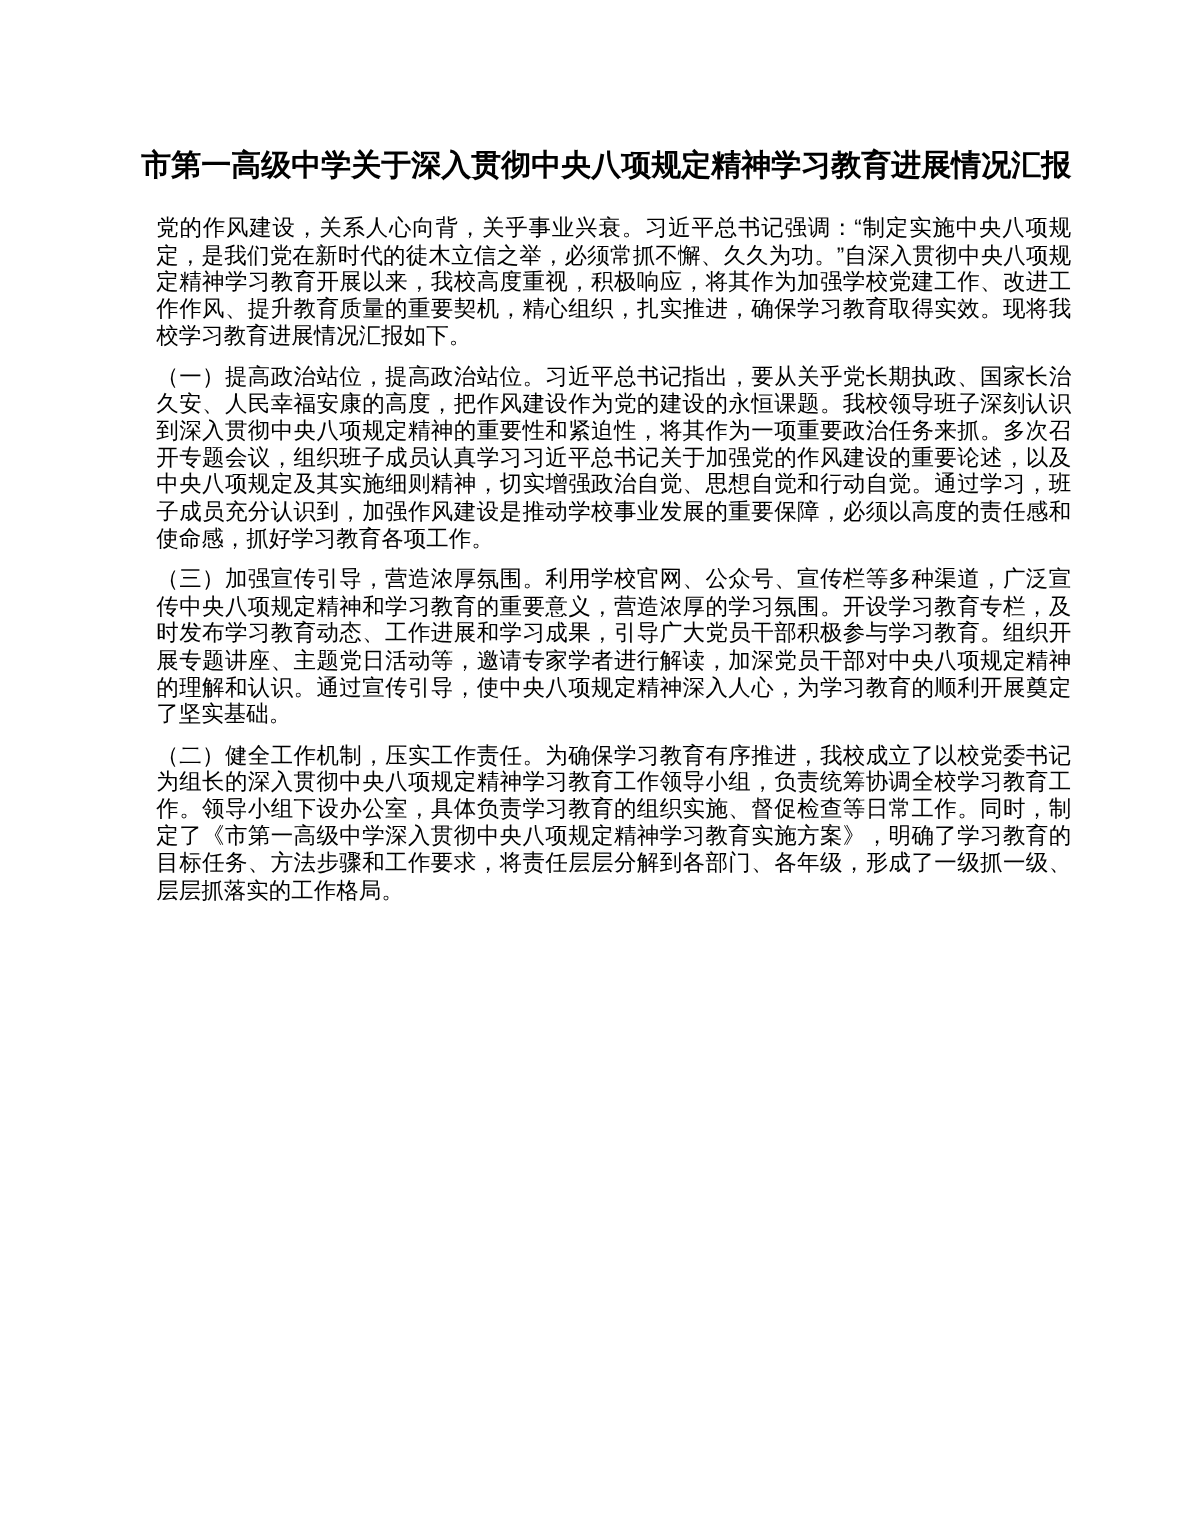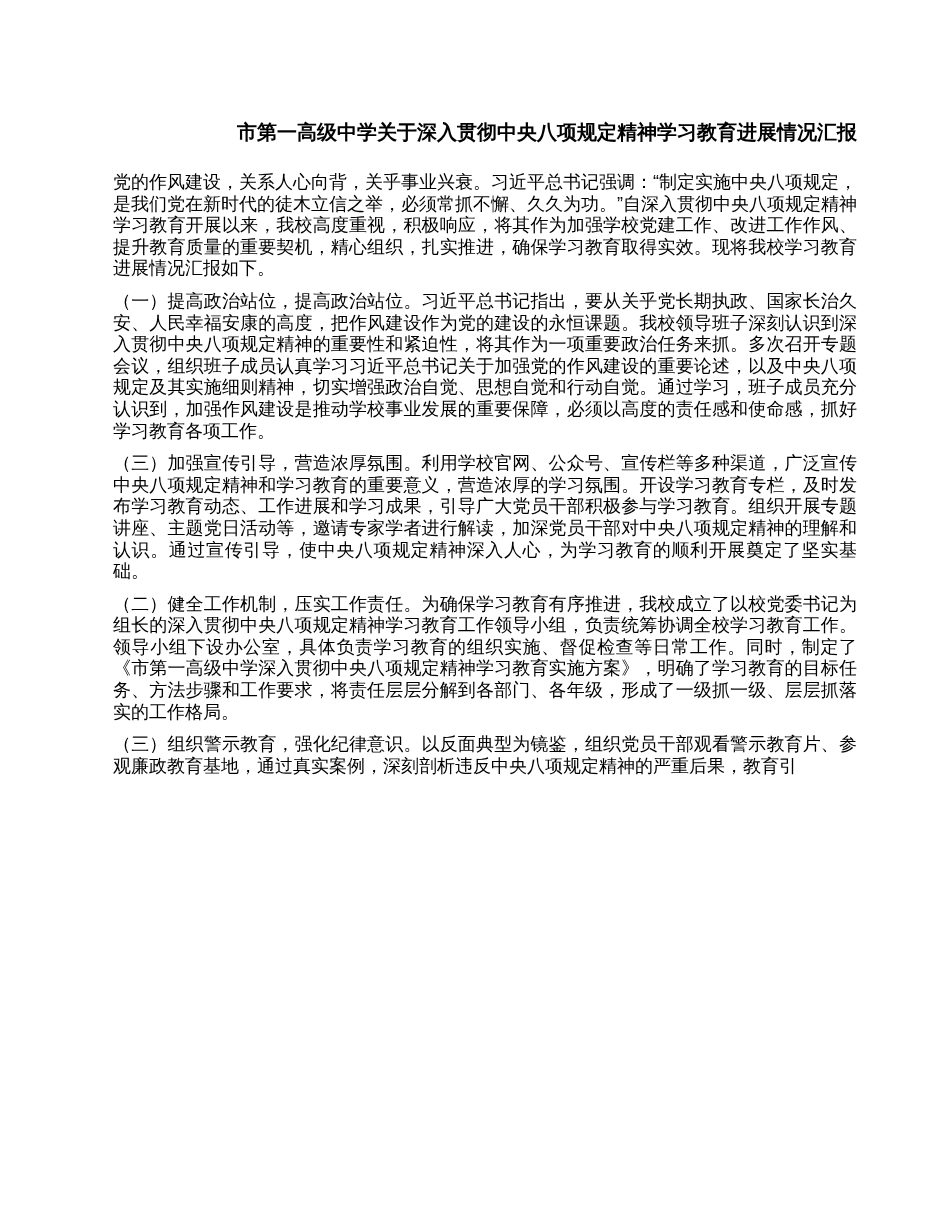--- a/index.html
+++ b/index.html
@@ -23,30 +23,30 @@
     height: 1230px;
     background: #ffffff;
   }
   .doc {
     position: absolute;
     left: 113px;
     top: 120px;
     width: 744px;
   }
   .title {
-    font-size: 20px;
+    font-size: 24px;
     font-weight: bold;
     line-height: 25px;
     margin: 0 0 27px 0;
-    text-align: right;
+    text-align: center;
   }
   .para {
     font-size: 18px;
     line-height: 21.6px;
-    margin: 0 0 11px 0;
+    margin: 0 0 11px 12px;
     text-align: justify;
     word-break: break-all;
   }
   .heading {
     font-weight: normal;
   }
 </style>
 </head>
 <body>
 
@@ -59,15 +59,14 @@
 
     <p class="para">（一）提高政治站位，提高政治站位。习近平总书记指出，要从关乎党长期执政、国家长治久安、人民幸福安康的高度，把作风建设作为党的建设的永恒课题。我校领导班子深刻认识到深入贯彻中央八项规定精神的重要性和紧迫性，将其作为一项重要政治任务来抓。多次召开专题会议，组织班子成员认真学习习近平总书记关于加强党的作风建设的重要论述，以及中央八项规定及其实施细则精神，切实增强政治自觉、思想自觉和行动自觉。通过学习，班子成员充分认识到，加强作风建设是推动学校事业发展的重要保障，必须以高度的责任感和使命感，抓好学习教育各项工作。</p>
 
     <p class="para">（三）加强宣传引导，营造浓厚氛围。利用学校官网、公众号、宣传栏等多种渠道，广泛宣传中央八项规定精神和学习教育的重要意义，营造浓厚的学习氛围。开设学习教育专栏，及时发布学习教育动态、工作进展和学习成果，引导广大党员干部积极参与学习教育。组织开展专题讲座、主题党日活动等，邀请专家学者进行解读，加深党员干部对中央八项规定精神的理解和认识。通过宣传引导，使中央八项规定精神深入人心，为学习教育的顺利开展奠定了坚实基础。</p>
 
     <p class="para">（二）健全工作机制，压实工作责任。为确保学习教育有序推进，我校成立了以校党委书记为组长的深入贯彻中央八项规定精神学习教育工作领导小组，负责统筹协调全校学习教育工作。领导小组下设办公室，具体负责学习教育的组织实施、督促检查等日常工作。同时，制定了《市第一高级中学深入贯彻中央八项规定精神学习教育实施方案》，明确了学习教育的目标任务、方法步骤和工作要求，将责任层层分解到各部门、各年级，形成了一级抓一级、层层抓落实的工作格局。</p>
 
 
 
 
-    <p class="para">（三）组织警示教育，强化纪律意识。以反面典型为镜鉴，组织党员干部观看警示教育片、参观廉政教育基地，通过真实案例，深刻剖析违反中央八项规定精神的严重后果，教育引</p>
   </div>
 </div>
 
 </body></html>

